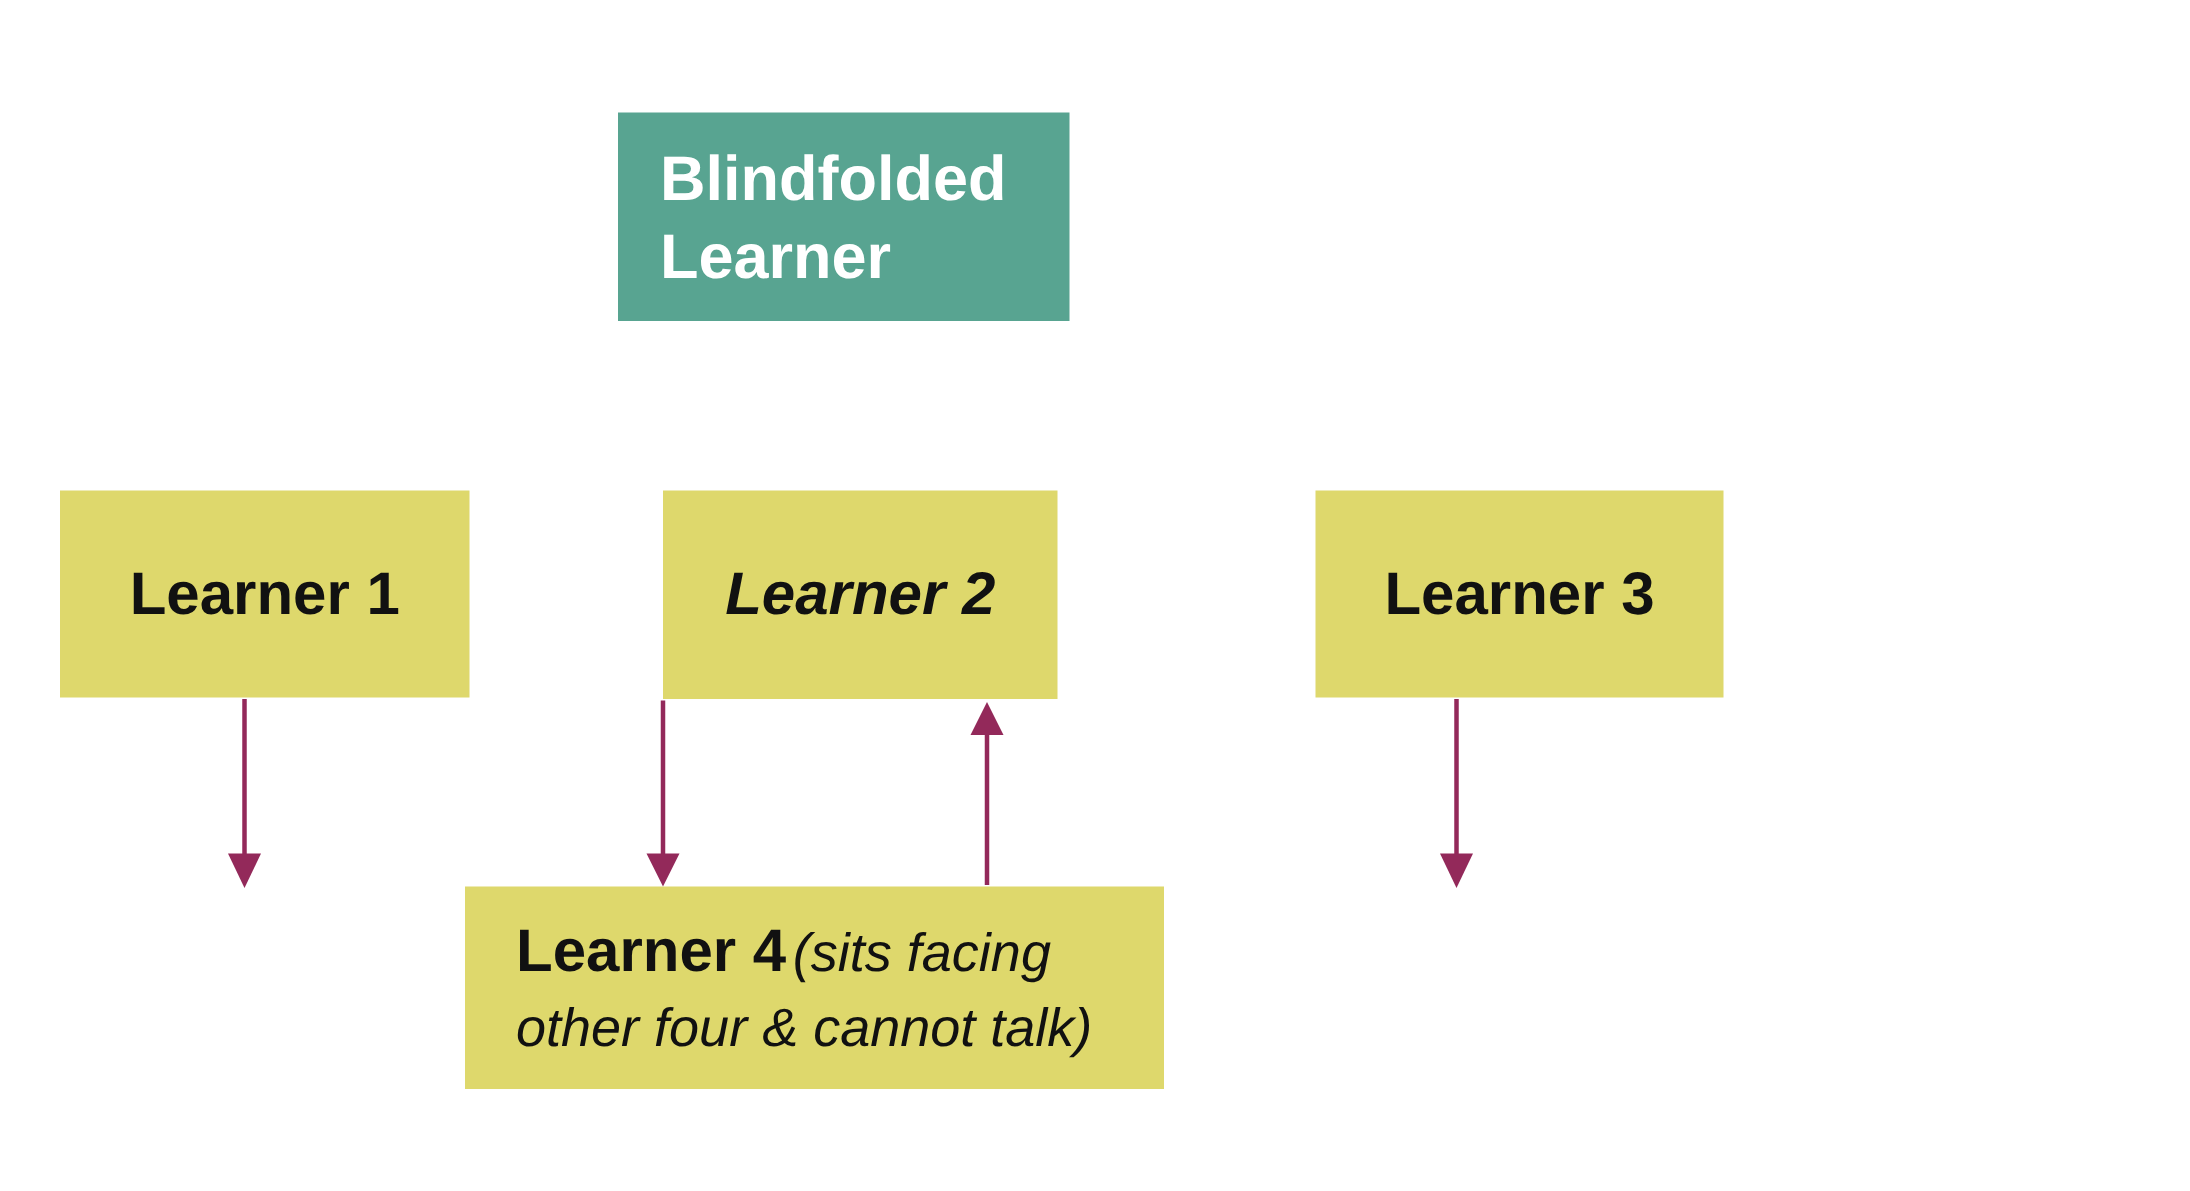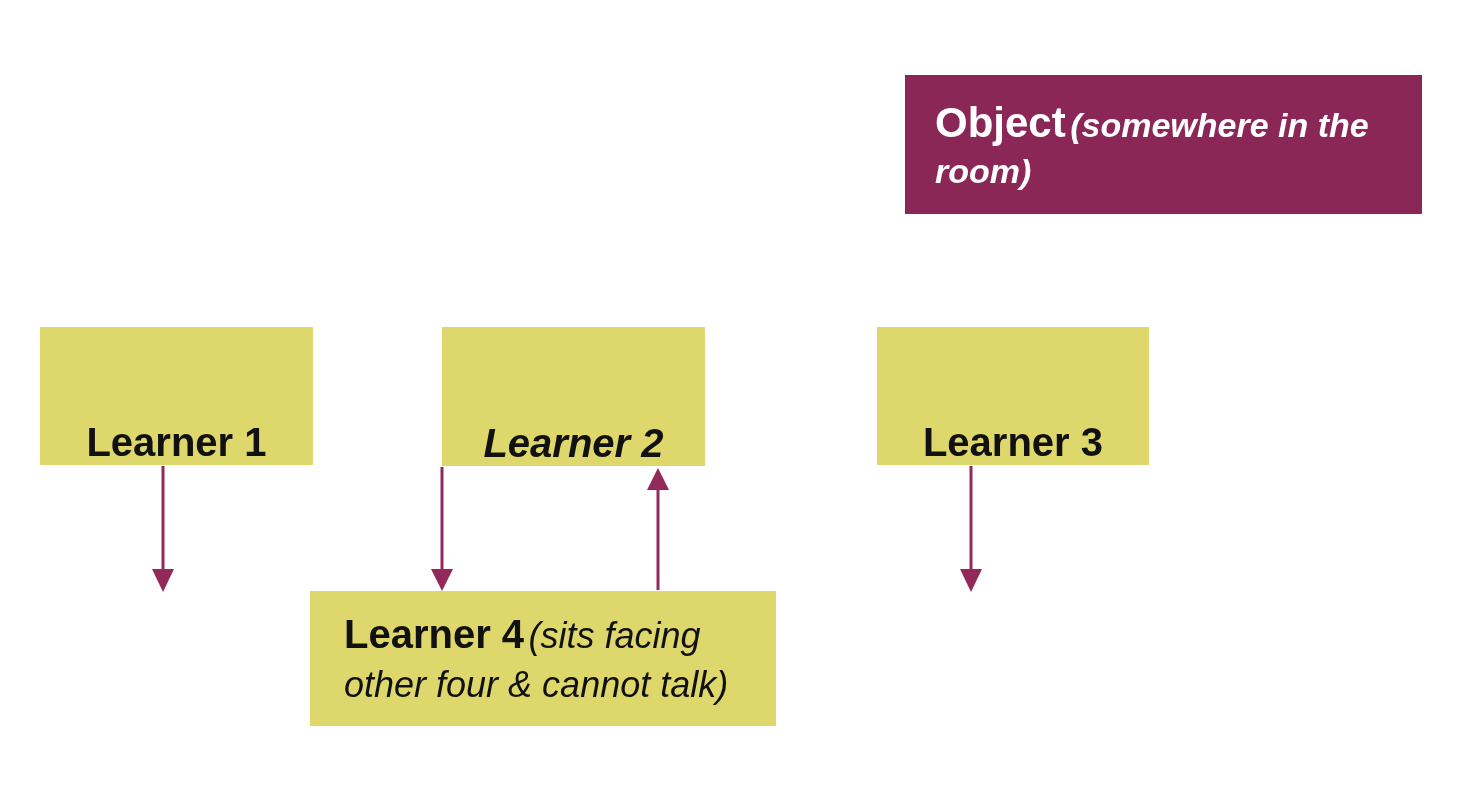--- a/index.html
+++ b/index.html
@@ -47,21 +47,21 @@
   .box-maroon .label-strong { font-size: 42px; font-weight: bold; }
   .box-maroon .label-note { font-size: 34px; font-style: italic; font-weight: bold; }
 
   .box-yellow {
     background: var(--yellow);
     color: var(--ink);
   }
 
   .learner-plain {
     justify-content: center;
-    font-size: 40px; font-weight: 600; align-items: flex-end;
+    font-size: 40px; font-weight: 600;
   }
   .learner1 { left: 40px;  top: 327px; width: 273px; height: 138px; }
   .learner2 { left: 442px; top: 327px; width: 263px; height: 139px; font-style: italic; }
   .learner3 { left: 830px; top: 327px; width: 272px; height: 138px; margin-left: 47px; }
 
   .learner4 {
     left: 310px; top: 591px; width: 466px; height: 135px;
     padding-left: 34px; padding-right: 24px;
     line-height: 1.32;
   }
@@ -74,27 +74,24 @@
     pointer-events: none;
   }
   .arrow-line { stroke: var(--arrow); stroke-width: 3; }
   .arrow-head { fill: var(--arrow); }
 </style>
 </head>
 <body>
 
 <div class="canvas">
 
+  <div class="box box-teal">
+    <span>Blindfolded Learner</span>
+  </div>
 
-  <div class="box box-maroon">
-    <span>
-      <span class="label-strong">Object</span> 
-      <span class="label-note">(somewhere in the room)</span>
-    </span>
-  </div>
 
   <div class="box box-yellow learner-plain learner1">
     <span>Learner 1</span>
   </div>
 
   <div class="box box-yellow learner-plain learner2">
     <span>Learner 2</span>
   </div>
 
   <div class="box box-yellow learner-plain learner3">

